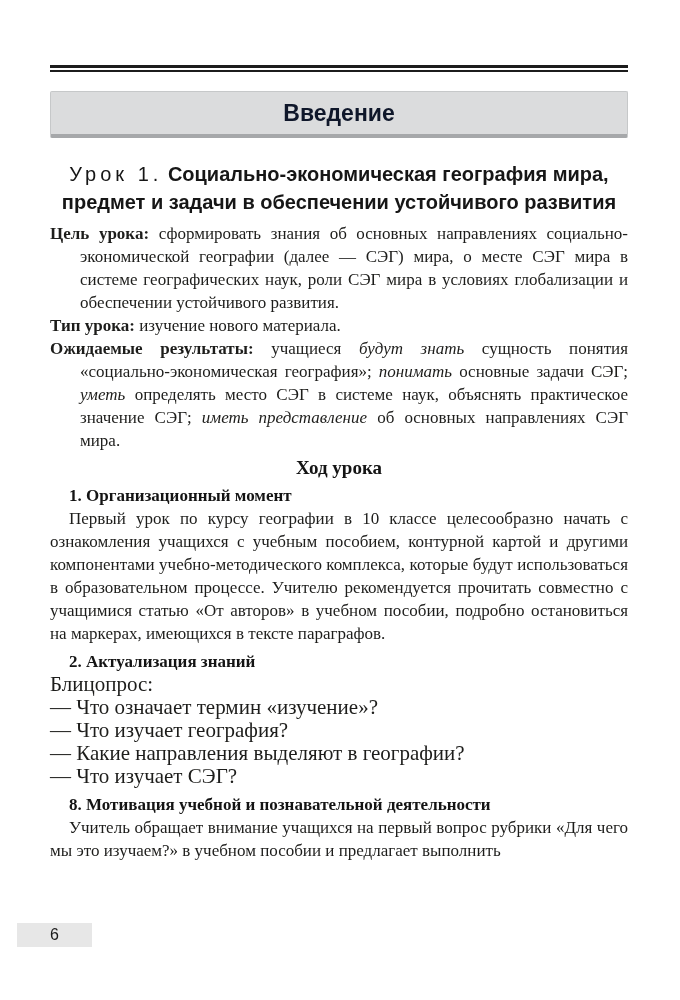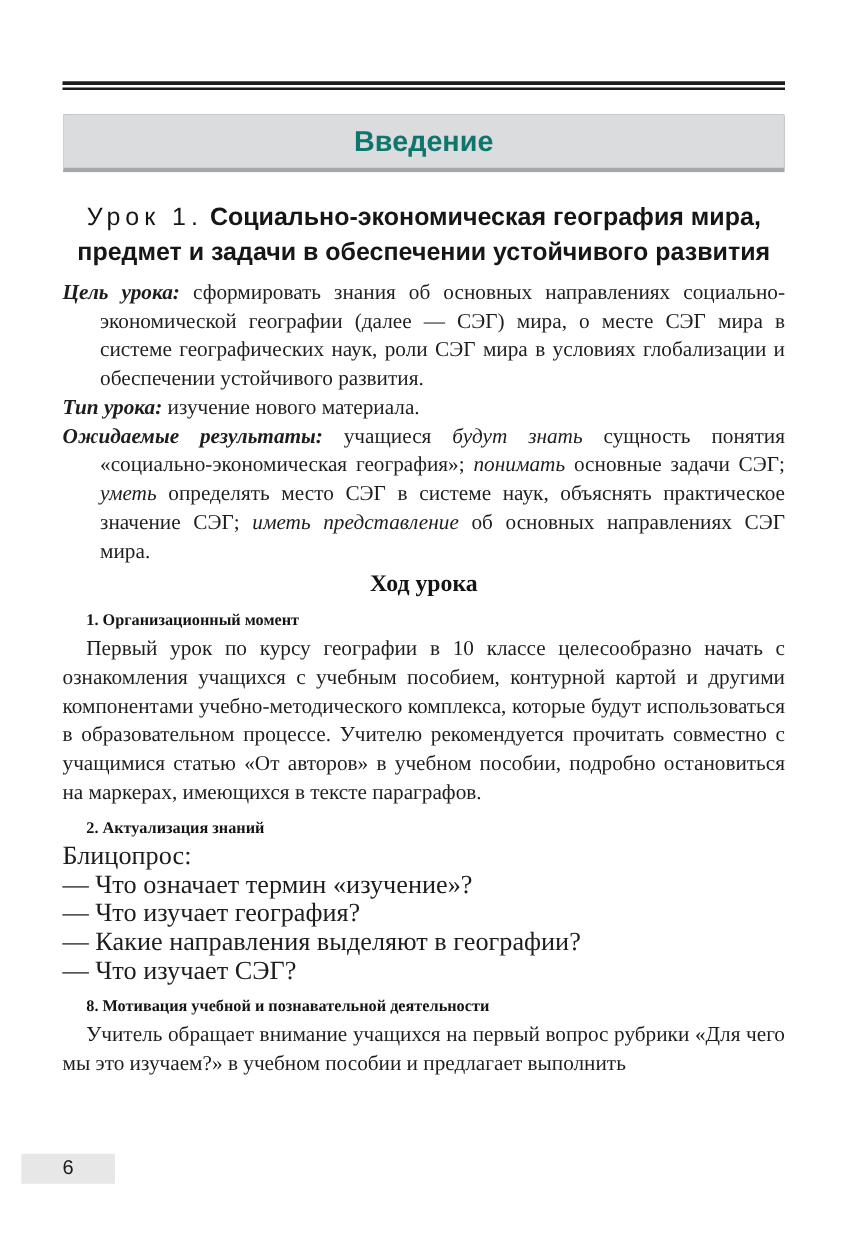--- a/index.html
+++ b/index.html
@@ -34,21 +34,21 @@
     margin-top: 19px;
     height: 42px;
     background: #dbdcdd;
     border: 1px solid #c6c8c9;
     border-bottom: 4px solid #a6a8aa;
     border-radius: 2px;
     display: flex; align-items: center; justify-content: center;
     font-family: "Liberation Sans", sans-serif;
     font-weight: bold;
     font-size: 23px;
-    color: #0f766e;
+    color: #0f172a;
   }
 
   .lesson-title {
     margin-top: 22px;
     text-align: center;
     font-family: Liberation Sans, sans-serif;
     font-size: 20px;
     line-height: 28px;
     color: #161616;
   }
@@ -57,36 +57,36 @@
 
   .meta { margin-top: 6px; }
   .meta p {
     margin: 0;
     font-size: 17px;
     line-height: 23px;
     text-align: justify;
     padding-left: 30px;
     text-indent: -30px;
   }
-  .lead { font-weight: bold; font-style: italic; }
+  .lead { font-weight: bold; }
   .it { font-style: italic; }
 
   .hod-heading {
     margin-top: 5px;
     text-align: center;
     font-weight: bold;
     font-size: 19px;
     line-height: 22px;
     color: #141414;
   }
 
   .section-heading {
     margin: 5px 0 0 0;
     font-weight: bold;
-    font-size: 13px;
+    font-size: 17px;
     line-height: 23px;
     text-indent: 19px;
     color: #141414;
   }
   .section-para {
     margin: 0;
     font-size: 17px;
     line-height: 23px;
     text-align: justify;
     text-indent: 19px;

